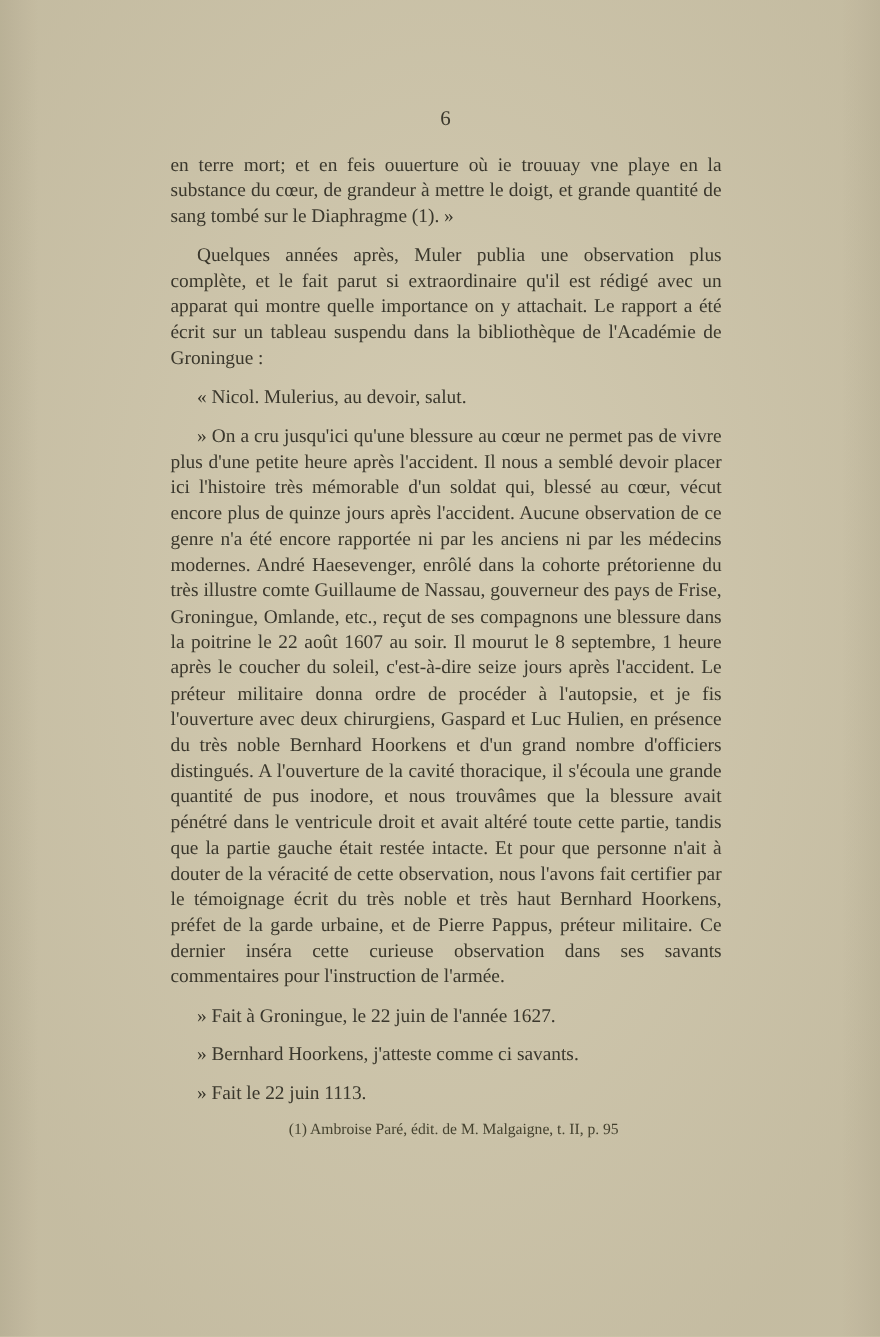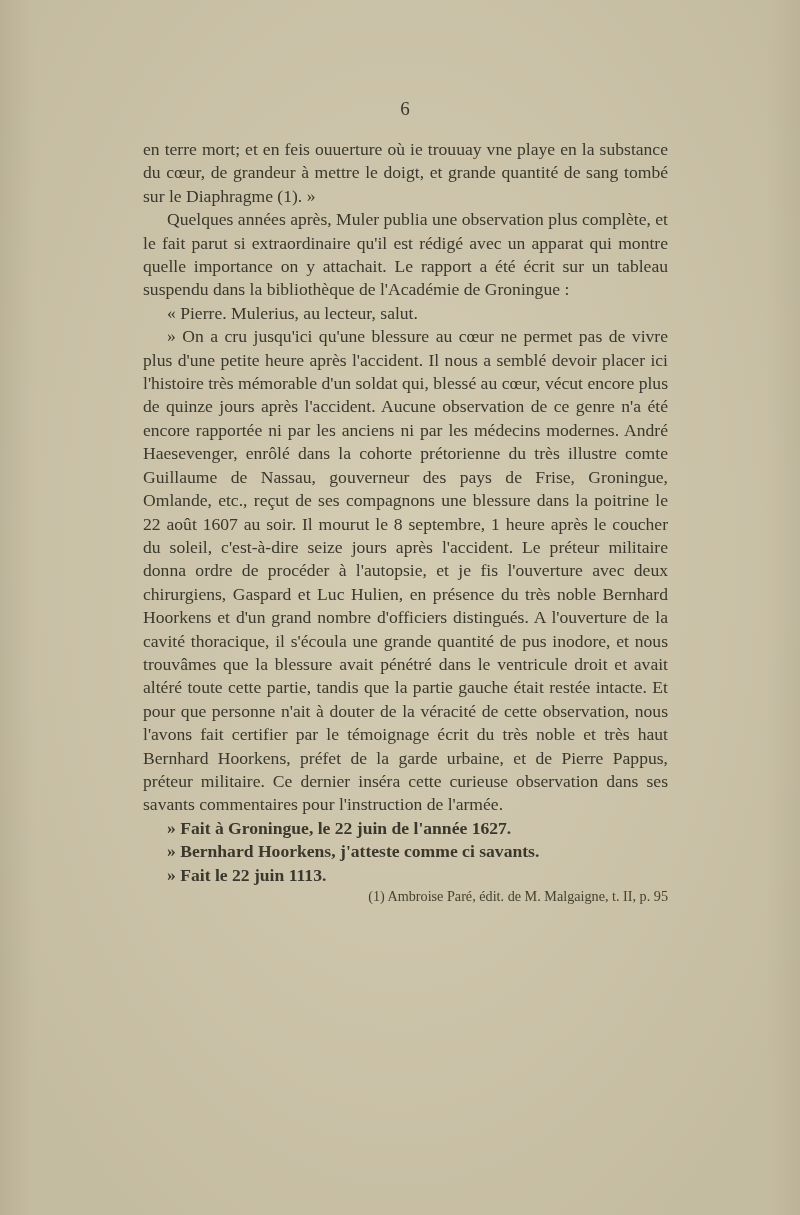--- a/index.html
+++ b/index.html
@@ -33,56 +33,55 @@
     letter-spacing: 1px;
     margin: 0 0 18px 0;
     color: #3c392d;
   }
   .text-block {
     font-size: 17.6px;
     line-height: 23.4px;
     text-align: justify;
   }
   .text-block p {
-    margin: 0;
+    margin: 12px;
     padding: 0;
   }
   .text-block p.indent {
     text-indent: 24px;
   }
   .signatures p {
     text-align: left;
-    font-weight: bold;
   }
   .sig-space {
     margin-top: 2px;
   }
   .footnote {
     margin-top: 12px;
     font-size: 14.2px;
     line-height: 18px;
     color: #45422f;
     text-indent: 14px;
-    text-align: right;
+    text-align: center;
   }
 </style>
 </head>
 <body>
 
 <div class="page">
 
   <div class="page-number">6</div>
 
   <div class="text-block">
 
     <p>en terre mort; et en feis ouuerture où ie trouuay vne playe en la substance du cœur, de grandeur à mettre le doigt, et grande quantité de sang tombé sur le Diaphragme (1). »</p>
 
     <p class="indent">Quelques années après, Muler publia une observation plus complète, et le fait parut si extraordinaire qu'il est rédigé avec un apparat qui montre quelle importance on y attachait. Le rapport a été écrit sur un tableau suspendu dans la bibliothèque de l'Académie de Groningue :</p>
 
-    <p class="indent">« Pierre. Mulerius, au lecteur, salut.</p>
+    <p class="indent">« Nicol. Mulerius, au devoir, salut.</p>
 
     <p class="indent">» On a cru jusqu'ici qu'une blessure au cœur ne permet pas de vivre plus d'une petite heure après l'accident. Il nous a semblé devoir placer ici l'histoire très mémorable d'un soldat qui, blessé au cœur, vécut encore plus de quinze jours après l'accident. Aucune observation de ce genre n'a été encore rapportée ni par les anciens ni par les médecins modernes. André Haesevenger, enrôlé dans la cohorte prétorienne du très illustre comte Guillaume de Nassau, gouverneur des pays de Frise, Groningue, Omlande, etc., reçut de ses compagnons une blessure dans la poitrine le 22 août 1607 au soir. Il mourut le 8 septembre, 1 heure après le coucher du soleil, c'est-à-dire seize jours après l'accident. Le préteur militaire donna ordre de procéder à l'autopsie, et je fis l'ouverture avec deux chirurgiens, Gaspard et Luc Hulien, en présence du très noble Bernhard Hoorkens et d'un grand nombre d'officiers distingués. A l'ouverture de la cavité thoracique, il s'écoula une grande quantité de pus inodore, et nous trouvâmes que la blessure avait pénétré dans le ventricule droit et avait altéré toute cette partie, tandis que la partie gauche était restée intacte. Et pour que personne n'ait à douter de la véracité de cette observation, nous l'avons fait certifier par le témoignage écrit du très noble et très haut Bernhard Hoorkens, préfet de la garde urbaine, et de Pierre Pappus, préteur militaire. Ce dernier inséra cette curieuse observation dans ses savants commentaires pour l'instruction de l'armée.</p>
 
     <div class="signatures">
       <p class="indent sig-space">» Fait à Groningue, le 22 juin de l'année 1627.</p>
 
       <p class="indent sig-space">» Bernhard Hoorkens, j'atteste comme ci savants.</p>
 
       <p class="indent sig-space">» Fait le 22 juin 1113.</p>
     </div>

